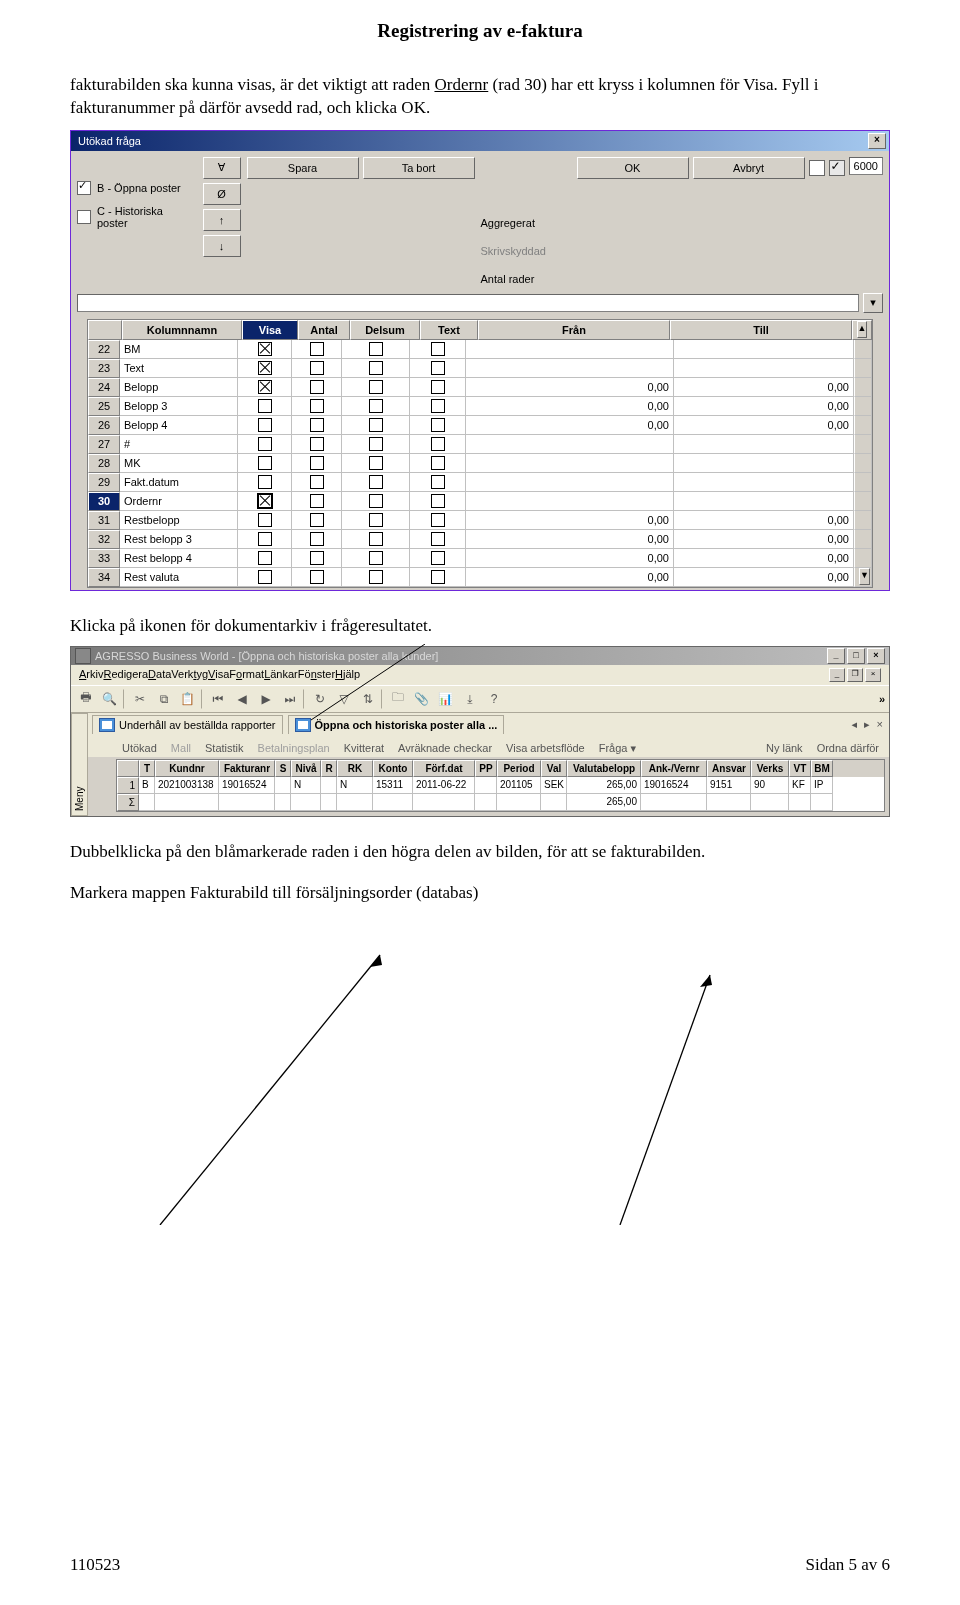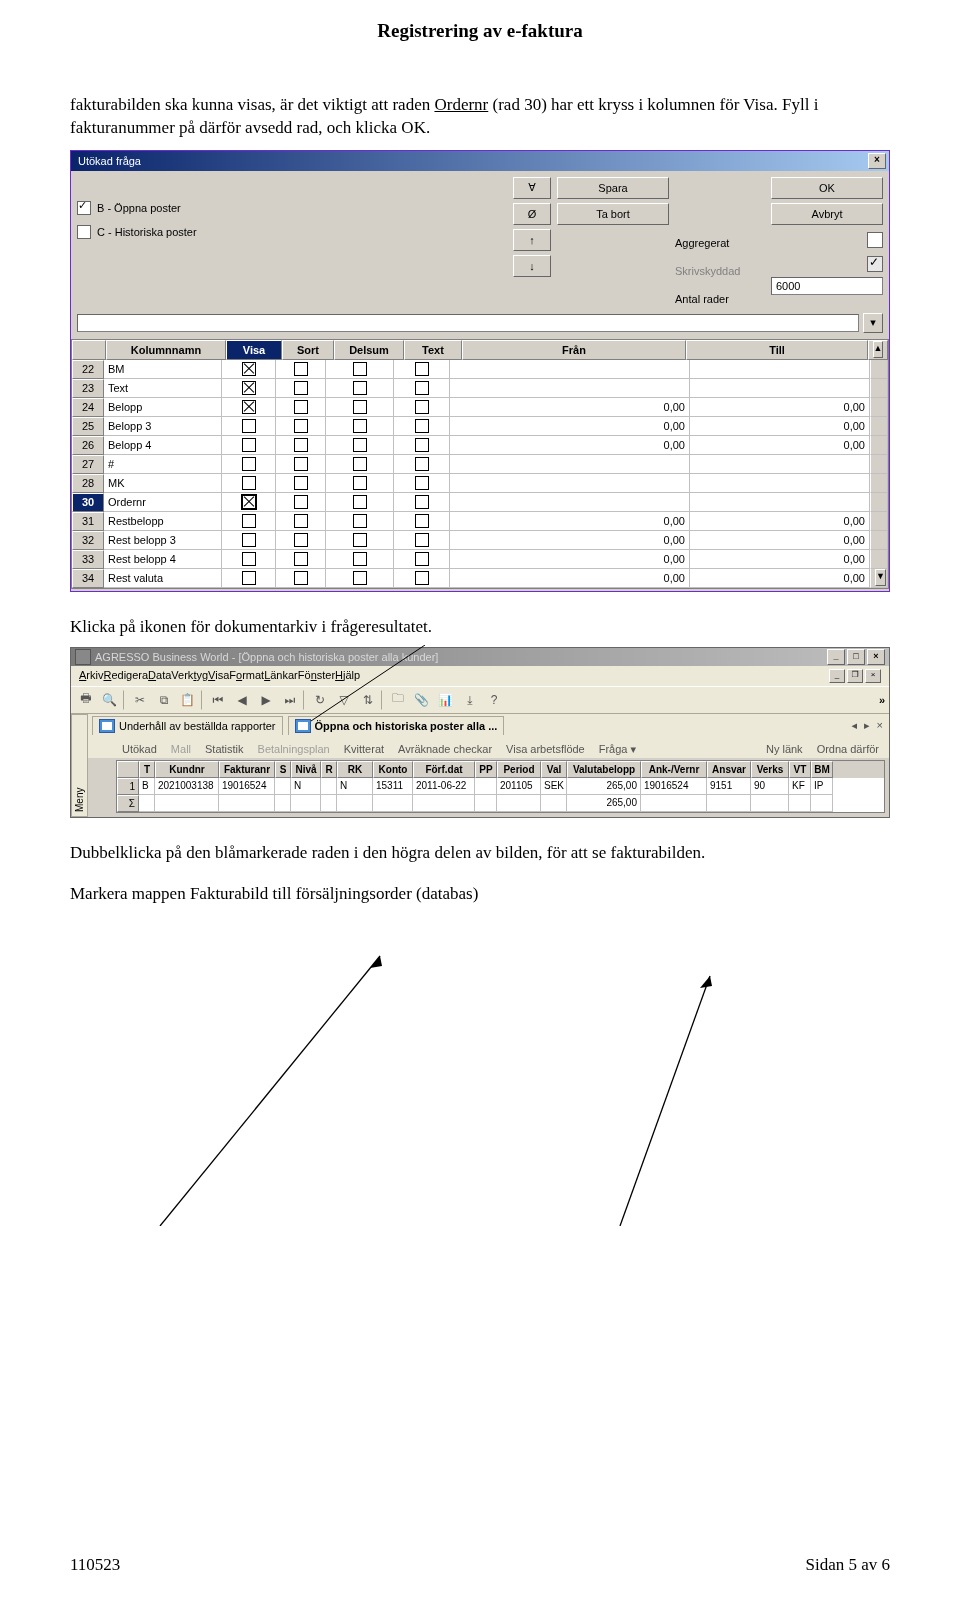--- a/index.html
+++ b/index.html
@@ -1,34 +1,34 @@
 <!DOCTYPE html>
 <html><head>
 <meta charset="utf-8">
 <style>
   html,body{margin:0;padding:0;background:#fff;font-family:"Times New Roman",serif;color:#000}
   .page{width:960px;min-height:1605px;margin:0 auto;position:relative;padding:20px 70px 40px;box-sizing:border-box}
-  .page-title{text-align:center;font-weight:bold;font-size:19px;margin-bottom:52px}
+  .page-title{text-align:center;font-weight:bold;font-size:19px;margin-bottom:32px}
   .body-text{font-size:17px;line-height:1.35;margin:0 0 8px 0}
   .u{text-decoration:underline}
   .fig{margin:10px 0 24px 0;box-sizing:border-box}
   
   .dlg{font-family:Tahoma,Arial,sans-serif;font-size:11px;color:#000;background:#d4d0c8;border:1px solid #6d28d9}
   .titlebar{height:20px;background:linear-gradient(90deg,#0a246a,#a6caf0);color:#fff;display:flex;align-items:center;justify-content:space-between;padding:0 3px}
   .titlebar .ttext{padding-left:4px}
   .closebtn{width:16px;height:14px;background:#d4d0c8;border:1px solid #fff;border-right-color:#666;border-bottom-color:#666;color:#000;font:bold 10px/12px Arial;text-align:center}
   .topzone{display:flex;padding:4px 6px 2px;gap:6px}
   .left-chk{flex:1;padding-top:26px}
   .left-chk .row{display:flex;align-items:center;gap:6px;margin-bottom:10px}
   .cb{width:12px;height:12px;border:1px solid #666;background:#fff;display:inline-block;position:relative}
   .cb.on::after{content:"✓";position:absolute;top:-3px;left:0;font-size:11px}
   .arrowcol{display:flex;flex-direction:column;gap:4px;padding-top:2px}
   .wbtn{height:20px;background:#d4d0c8;border:1px solid #fff;border-right-color:#666;border-bottom-color:#666;display:flex;align-items:center;justify-content:center}
   .arrowcol .wbtn{width:36px;font-family:Arial;}
-  .btncol2{display:flex;flex-direction:column;gap:4px;padding-top:2px}
+  .btncol2{display:flex;gap:4px;padding-top:2px}
   .btncol2 .wbtn{width:110px}
   .labelstack{display:flex;flex-direction:column;gap:8px;padding-top:2px;width:90px}
   .lbl{height:20px;display:flex;align-items:center}
   .lbl.dis{color:#808080}
   .rchk{width:14px;height:14px;border:1px solid #666;background:#fff;display:inline-block;position:relative;margin-top:3px}
   .rchk.dis{background:#e8e8e8}
   .rchk.on::after{content:"✓";position:absolute;top:-2px;left:1px;font-size:12px}
   .textin{height:18px;border:1px solid #808080;border-top-color:#666;border-left-color:#666;background:#fff;padding:0 4px;box-sizing:border-box;display:flex;align-items:center}
   .longrow{display:flex;align-items:center;padding:2px 6px;gap:4px}
   .longrow .textin{flex:1}
@@ -146,29 +146,29 @@
           <div style="height:20px;display:flex;justify-content:flex-end">
               <span class="rchk dis on"></span>
             </div>
           <div class="textin">6000</div>
         </div>
       </div>
       <div class="longrow">
         <div class="textin"></div>
         <div class="wbtn dropbtn">▾</div>
       </div>
-      <div class="grid" style="margin:4px 0 2px">
+      <div class="grid" style="margin:4px 16px 2px">
         <div class="ghead">
           <div class="gh w-rn"></div>
           <div class="gh w-name">
               <b>Kolumnnamn</b>
             </div>
           <div class="gh sel w-visa">Visa</div>
           <div class="gh w-sort">
-              <b>Sort</b>
+              <b>Antal</b>
             </div>
           <div class="gh w-del">
               <b>Delsum</b>
             </div>
           <div class="gh w-text">
               <b>Text</b>
             </div>
           <div class="gh w-fran">
               <b>Från</b>
             </div>
@@ -290,20 +290,39 @@
               <div class="gc center w-text">
                 <span class="xmark"></span>
               </div>
               <div class="gc right w-fran"></div>
               <div class="gc right w-till"></div>
               <div class="gc w-sb sb"></div>
             </div>
             <div class="grow">
               <div class="gc rnum w-rn">28</div>
               <div class="gc w-name">MK</div>
+              <div class="gc center w-visa">
+                <span class="xmark"></span>
+              </div>
+              <div class="gc center w-sort">
+                <span class="xmark"></span>
+              </div>
+              <div class="gc center w-del">
+                <span class="xmark"></span>
+              </div>
+              <div class="gc center w-text">
+                <span class="xmark"></span>
+              </div>
+              <div class="gc right w-fran"></div>
+              <div class="gc right w-till"></div>
+              <div class="gc w-sb sb"></div>
+            </div>
+            <div class="grow">
+              <div class="gc rnum w-rn">29</div>
+              <div class="gc w-name">Fakt.datum</div>
               <div class="gc center w-visa">
                 <span class="xmark"></span>
               </div>
               <div class="gc center w-sort">
                 <span class="xmark"></span>
               </div>
               <div class="gc center w-del">
                 <span class="xmark"></span>
               </div>
               <div class="gc center w-text">

